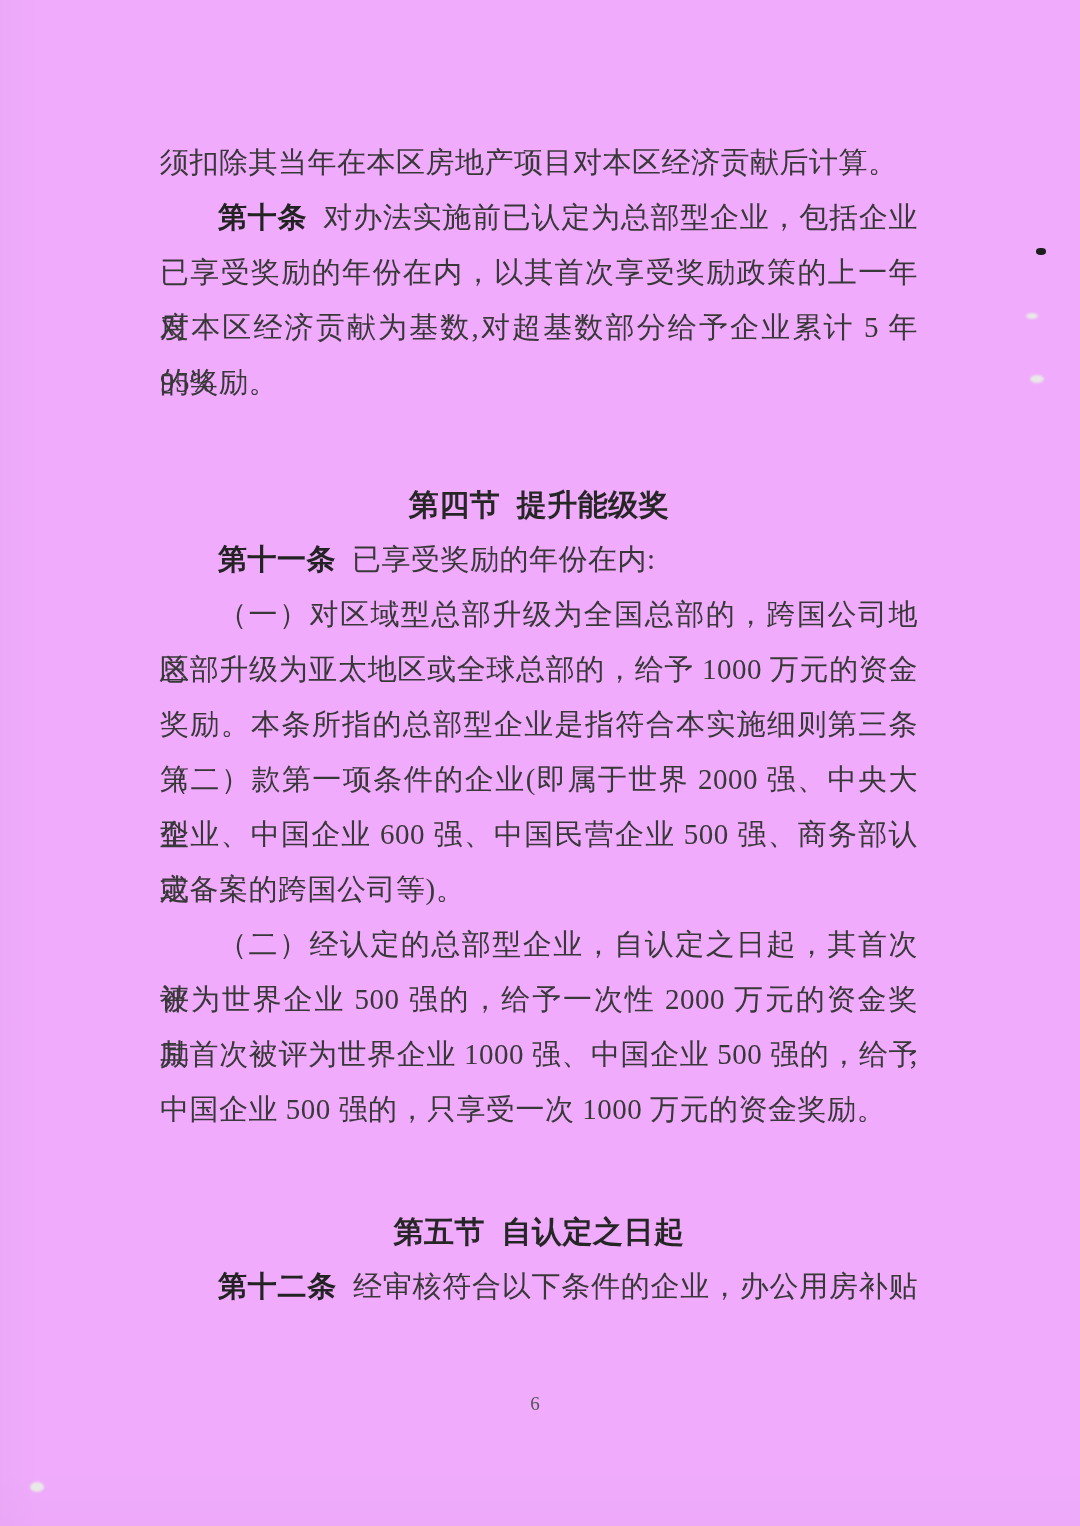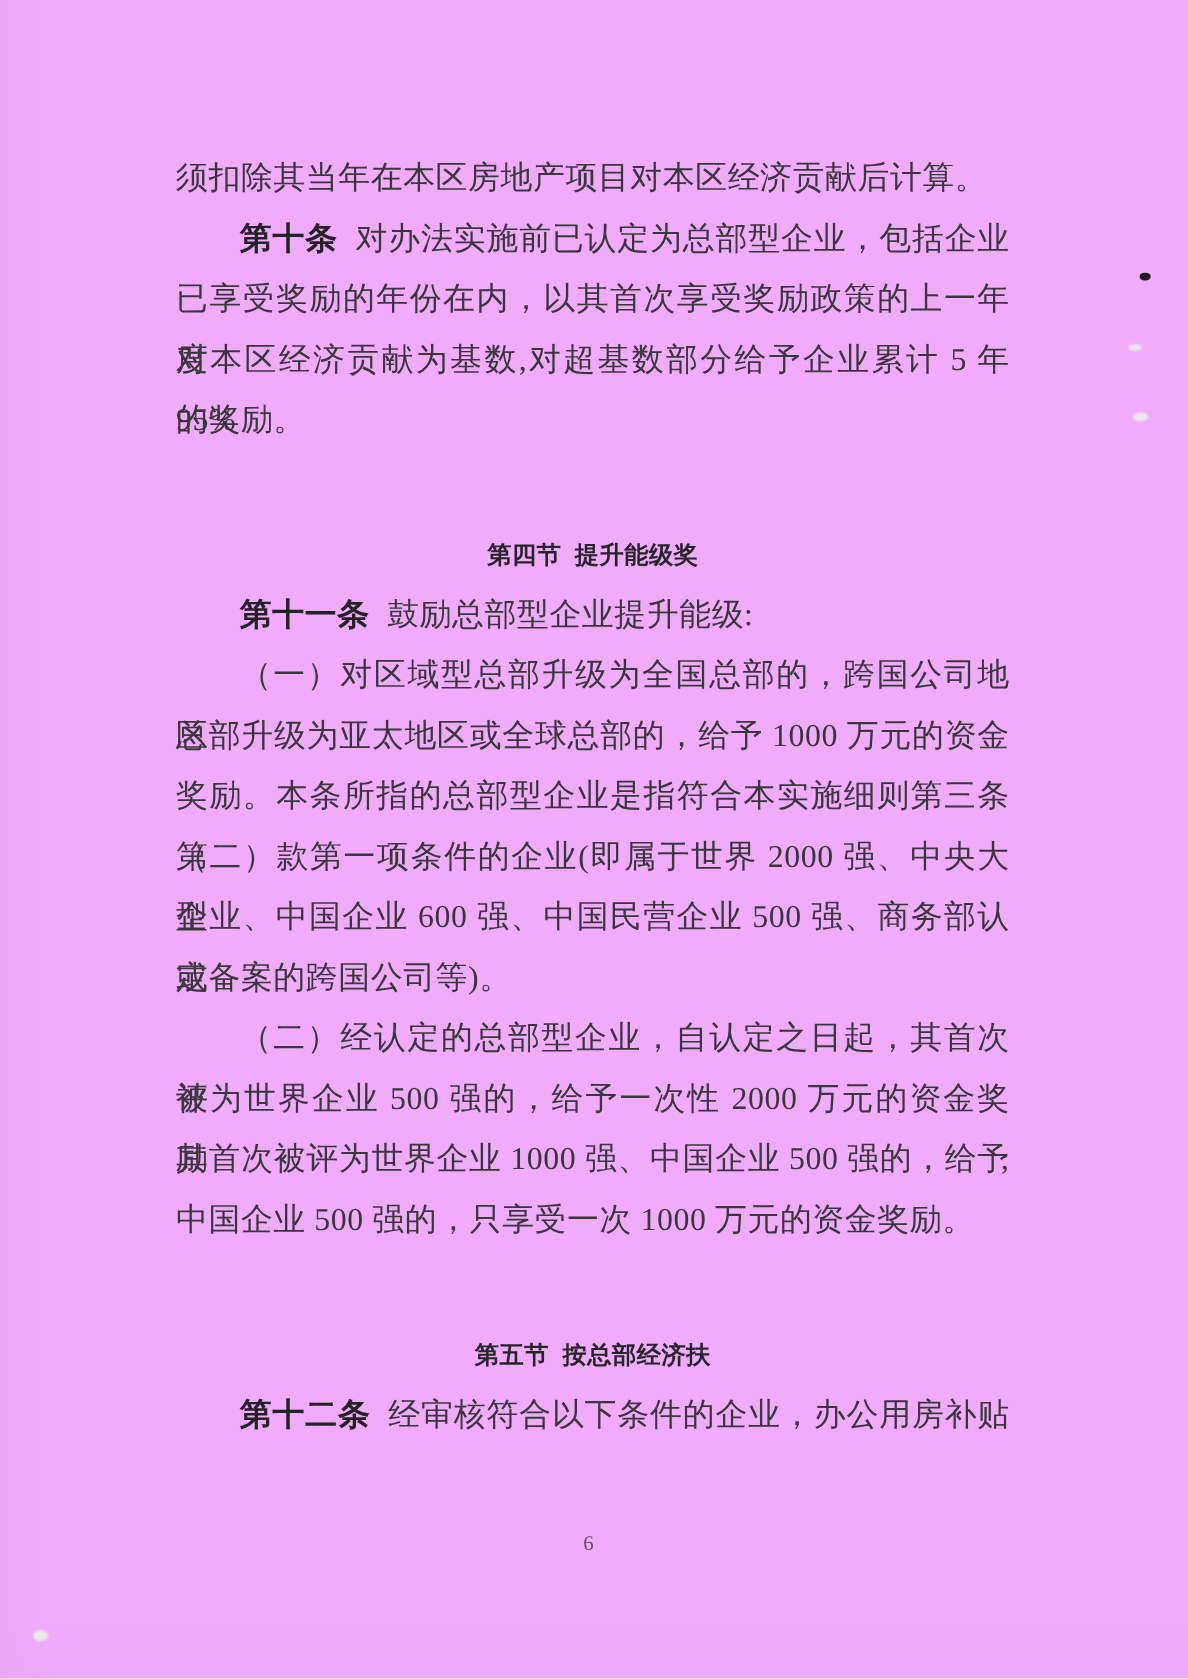--- a/index.html
+++ b/index.html
@@ -48,21 +48,21 @@
     color: #232323;
     margin-right: 0.55em;
     margin-top: 21px;
   }
   .heading {
     height: 55px;
     line-height: 55px;
     text-align: center;
     font-weight: 700;
     color: #262626;
-    font-size: 22px;
+    font-size: 30px;
   }
   .gap-before { margin-top: 67px; }
   .section-num { margin-right: 0.55em; }
   .page-number {
     position: absolute;
     left: 0;
     right: 10px;
     top: 1393px;
     text-align: center;
     font-size: 19px;
@@ -94,35 +94,35 @@
 
     <div class="line">须扣除其当年在本区房地产项目对本区经济贡献后计算。</div>
 
     <div class="line just indent"><span class="term">第十条</span><span>对办法实施前已认定为总部型企业，包括企业</span></div>
     <div class="line just">已享受奖励的年份在内，以其首次享受奖励政策的上一年度</div>
     <div class="line just">对本区经济贡献为基数,对超基数部分给予企业累计 5 年 95%</div>
     <div class="line">的奖励。</div>
 
     <div class="heading gap-before"><span class="section-num">第四节</span><span>提升能级奖</span></div>
 
-    <div class="line indent"><span class="term">第十一条</span><span>鼓励总部型企业提升能级:</span></div>
+    <div class="line indent"><span class="term">第十一条</span><span>已享受奖励的年份在内:</span></div>
 
     <div class="line just indent">（一）对区域型总部升级为全国总部的，跨国公司地区</div>
     <div class="line just">总部升级为亚太地区或全球总部的，给予 1000 万元的资金</div>
     <div class="line just">奖励。本条所指的总部型企业是指符合本实施细则第三条第</div>
     <div class="line just">（二）款第一项条件的企业(即属于世界 2000 强、中央大型</div>
     <div class="line just">企业、中国企业 600 强、中国民营企业 500 强、商务部认定</div>
     <div class="line">或备案的跨国公司等)。</div>
 
     <div class="line just indent">（二）经认定的总部型企业，自认定之日起，其首次被</div>
     <div class="line just">评为世界企业 500 强的，给予一次性 2000 万元的资金奖励;</div>
     <div class="line just">其首次被评为世界企业 1000 强、中国企业 500 强的，给予</div>
     <div class="line">中国企业 500 强的，只享受一次 1000 万元的资金奖励。</div>
 
-    <div class="heading gap-before"><span class="section-num">第五节</span><span>按总部经济扶</span></div>
+    <div class="heading gap-before"><span class="section-num">第五节</span><span>自认定之日起</span></div>
 
     <div class="line just indent"><span class="term">第十二条</span><span>经审核符合以下条件的企业，办公用房补贴</span></div>
 
   </div>
 
   <div class="page-number">6</div>
 
   <div class="speck speck-1"></div>
   <div class="smudge smudge-1"></div>
   <div class="smudge smudge-2"></div>

